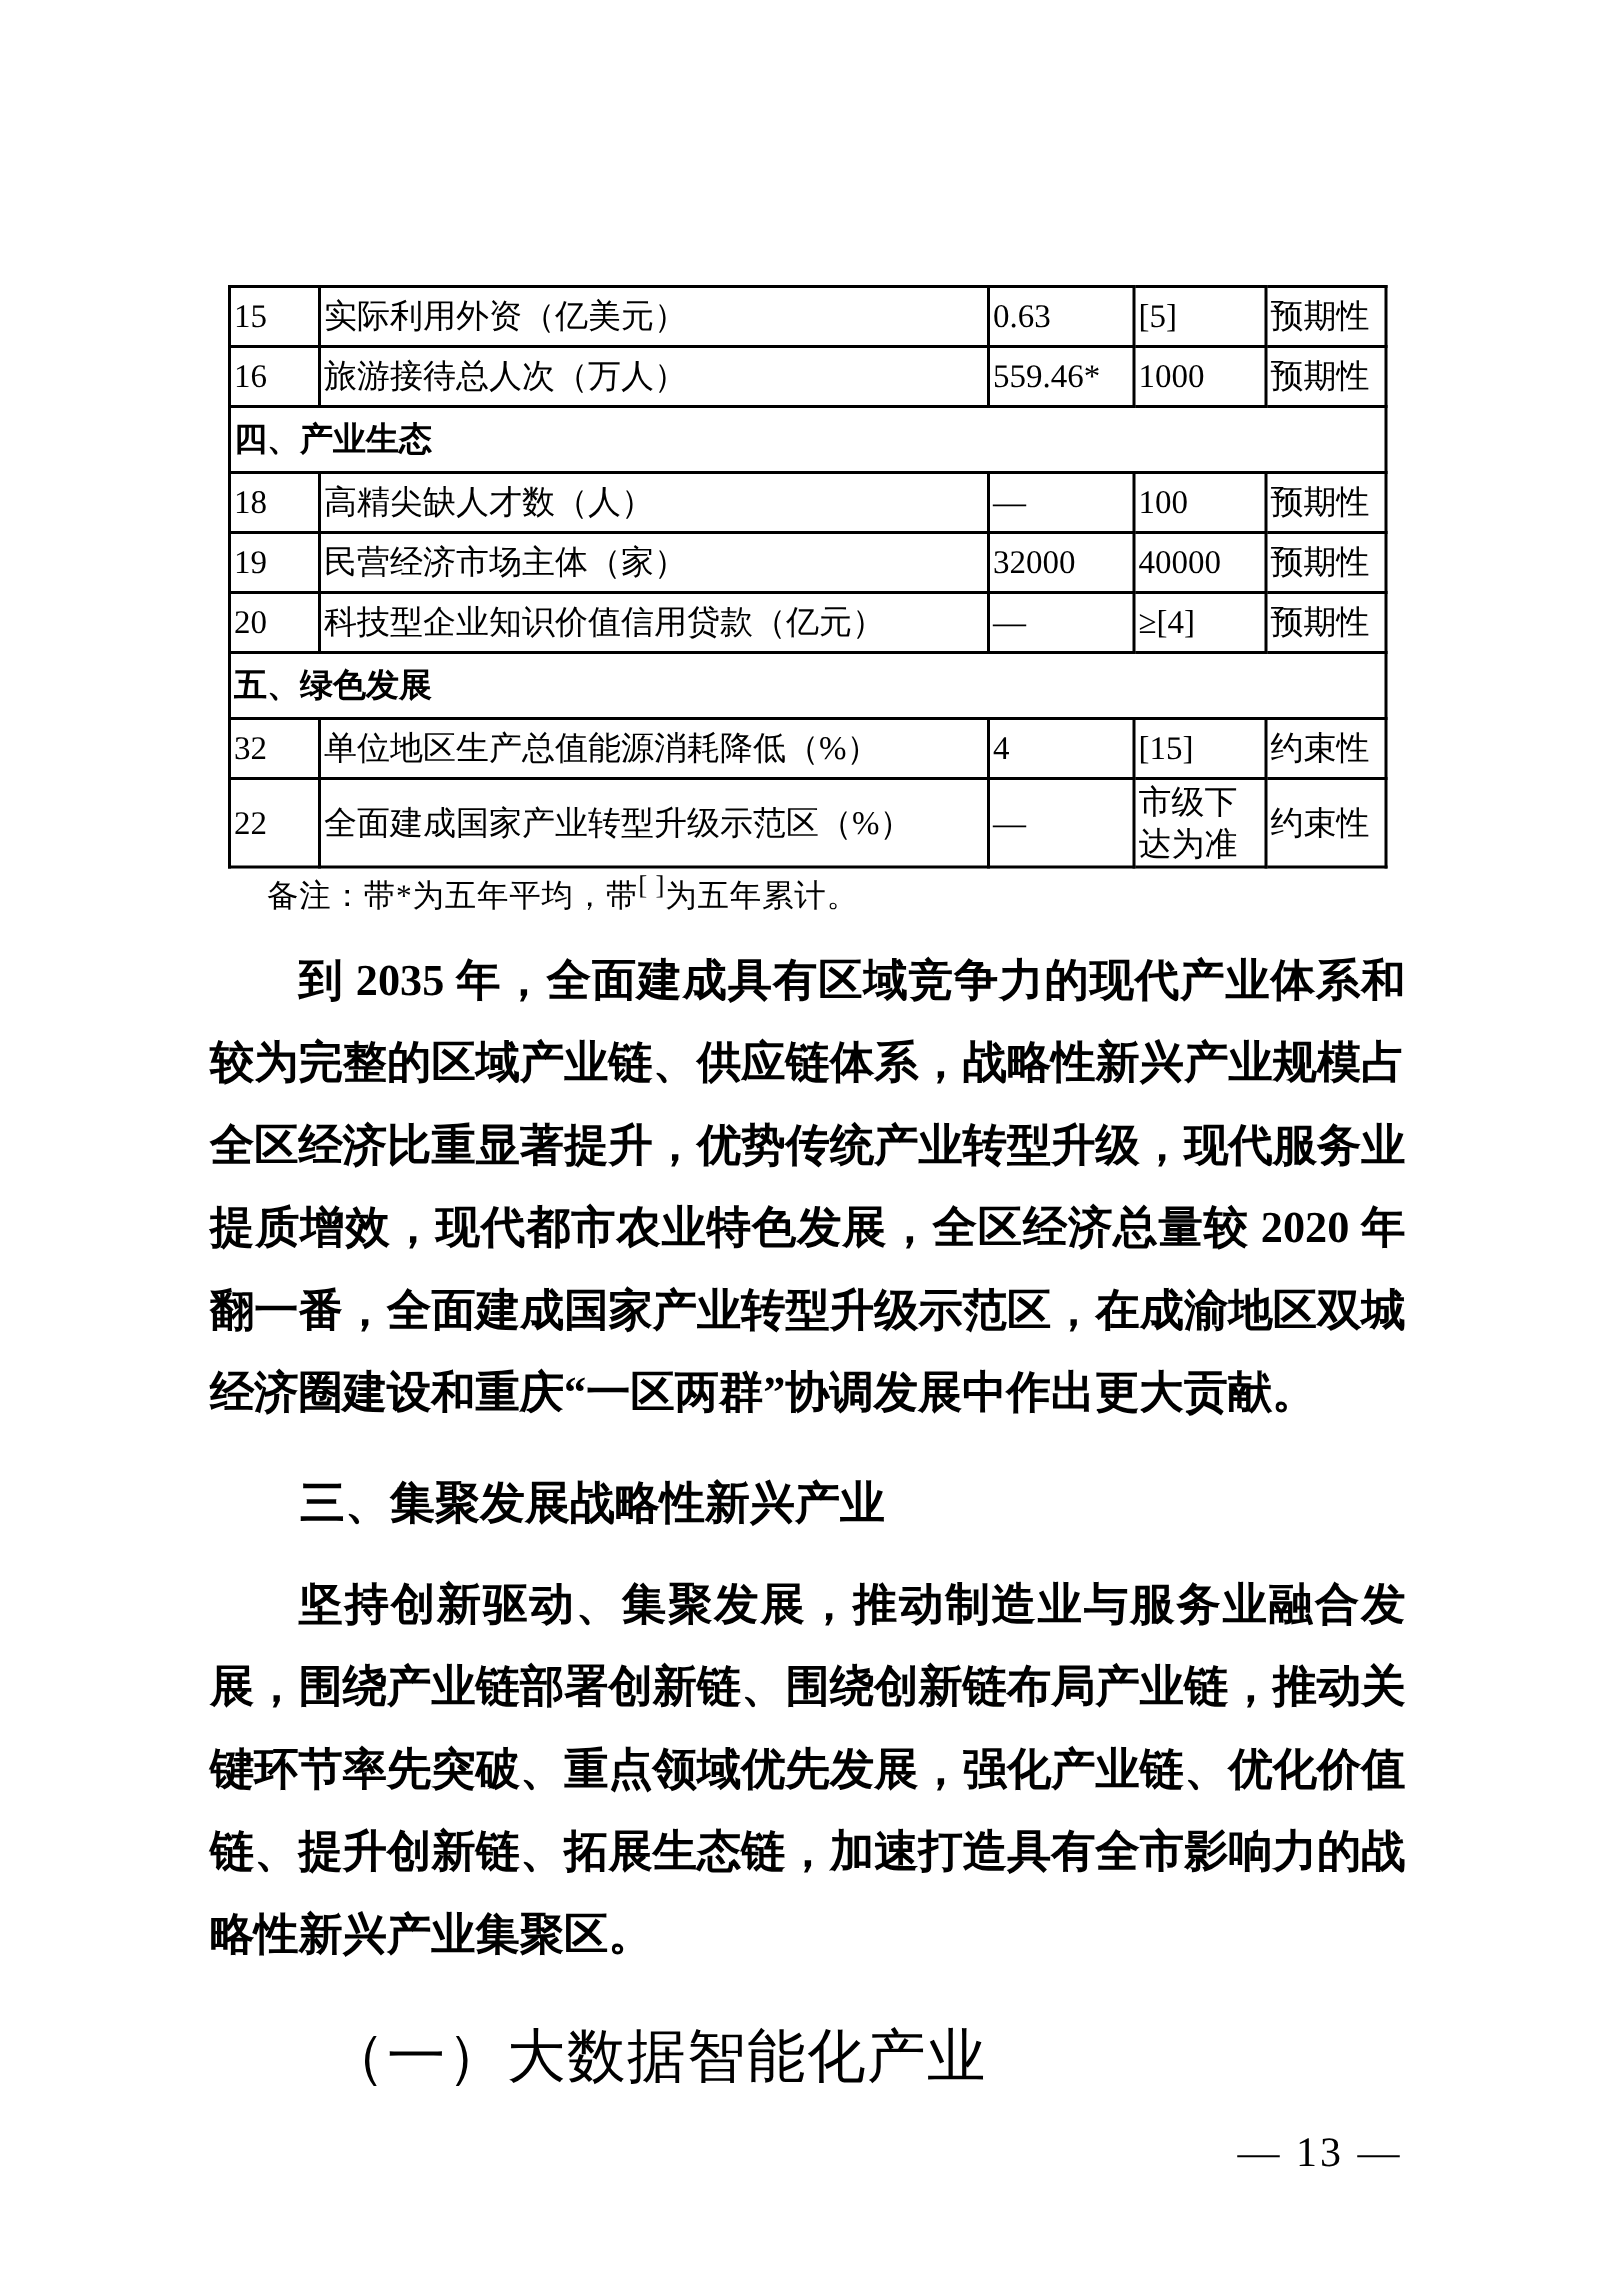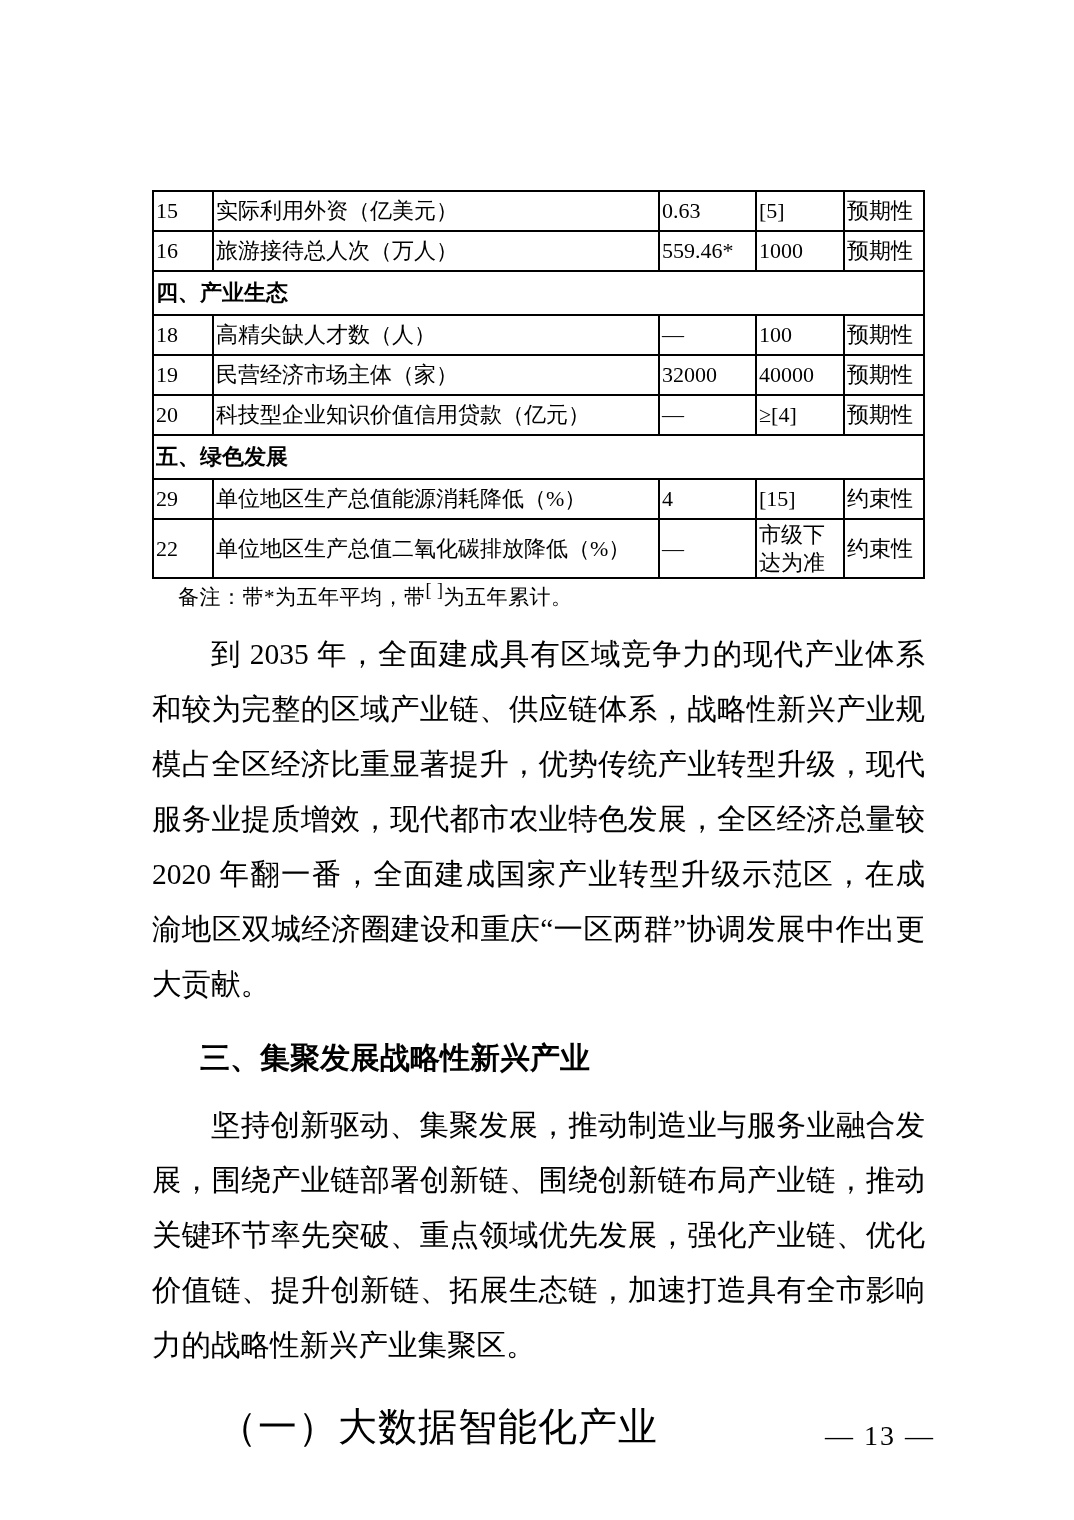--- a/index.html
+++ b/index.html
@@ -47,21 +47,22 @@
   .note .sup{
     font-size:18px;
     vertical-align:super;
     line-height:0;
   }
   .body-text p.para{
     font-size:29.5px;
     line-height:55px;
     text-align:justify;
     text-indent:2em;
-    margin:12px;
+    margin:0;
+    font-weight:bold;
   }
   .body-text p.para.first{margin-top:16px;}
   .h3{
     font-family:"Liberation Sans","DejaVu Sans",sans-serif;
     font-weight:bold;
     font-size:30px;
     line-height:40px;
     margin:26px 0 20px 0;
     text-indent:2em;
   }
@@ -131,29 +132,29 @@
           <td>20</td>
           <td>科技型企业知识价值信用贷款（亿元）</td>
           <td>—</td>
           <td>≥[4]</td>
           <td>预期性</td>
         </tr>
         <tr>
           <td class="c-section" colspan="5">五、绿色发展</td>
         </tr>
         <tr class="data-row">
-          <td>29</td>
+          <td>32</td>
           <td>单位地区生产总值能源消耗降低（%）</td>
           <td>4</td>
           <td>[15]</td>
           <td>约束性</td>
         </tr>
         <tr class="data-row">
           <td>22</td>
-          <td>单位地区生产总值二氧化碳排放降低（%）</td>
+          <td>全面建成国家产业转型升级示范区（%）</td>
           <td>—</td>
           <td>市级下达为准</td>
           <td>约束性</td>
         </tr>
       </tbody>
     </table>
 
     <div class="note"><span>备注：带*为五年平均，带</span><span class="sup">[ ]</span><span>为五年累计。</span></div>
 
     <div class="body-text">

